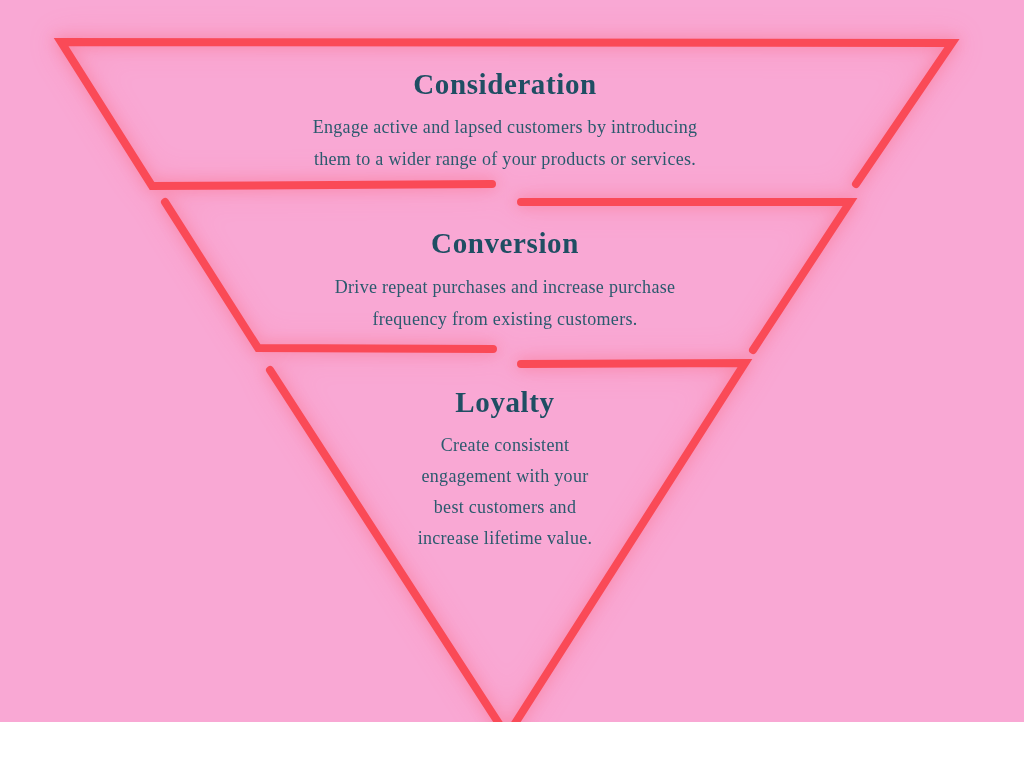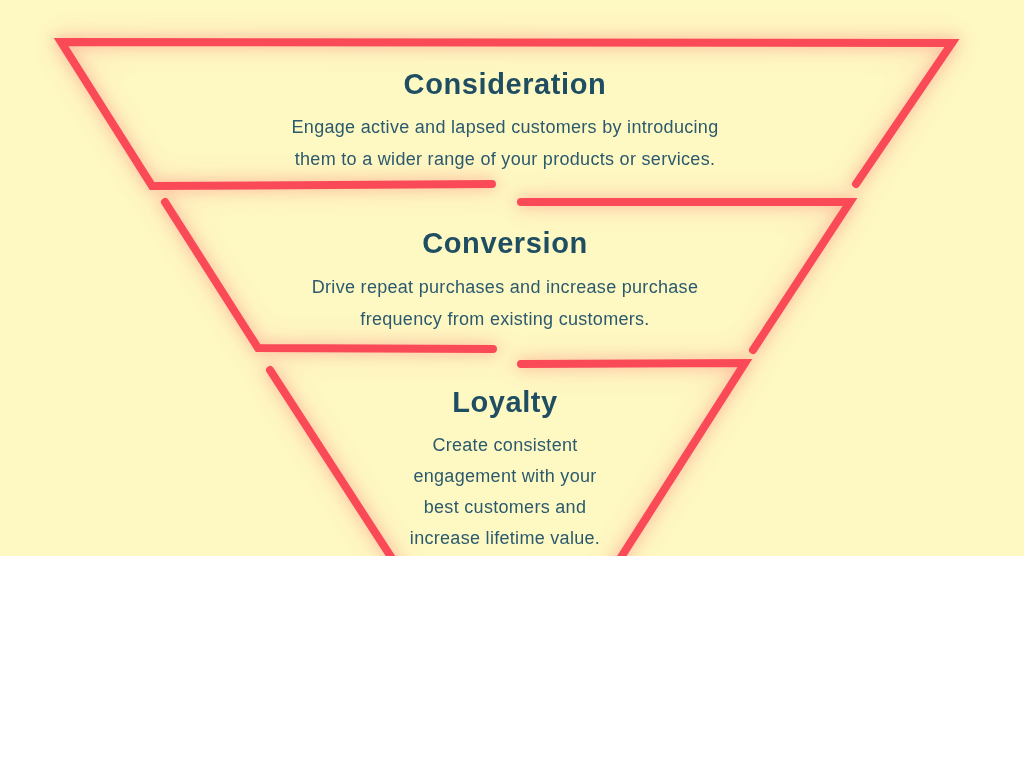--- a/index.html
+++ b/index.html
@@ -3,24 +3,24 @@
 <meta charset="utf-8">
 <style>
   html, body {
     margin: 0;
     padding: 0;
     background: #ffffff;
   }
   #canvas {
     position: relative;
     width: 1024px;
-    height: 556px;
-    background: #fef9c3;
+    height: 722px;
+    background: #f9a8d4;
     overflow: hidden;
-    font-family: Liberation Sans, sans-serif;
+    font-family: Liberation Serif, serif;
   }
   #funnel-svg {
     position: absolute;
     left: 0;
     top: 0;
   }
   .tier-text {
     position: absolute;
     left: -14px;
     right: 0;

